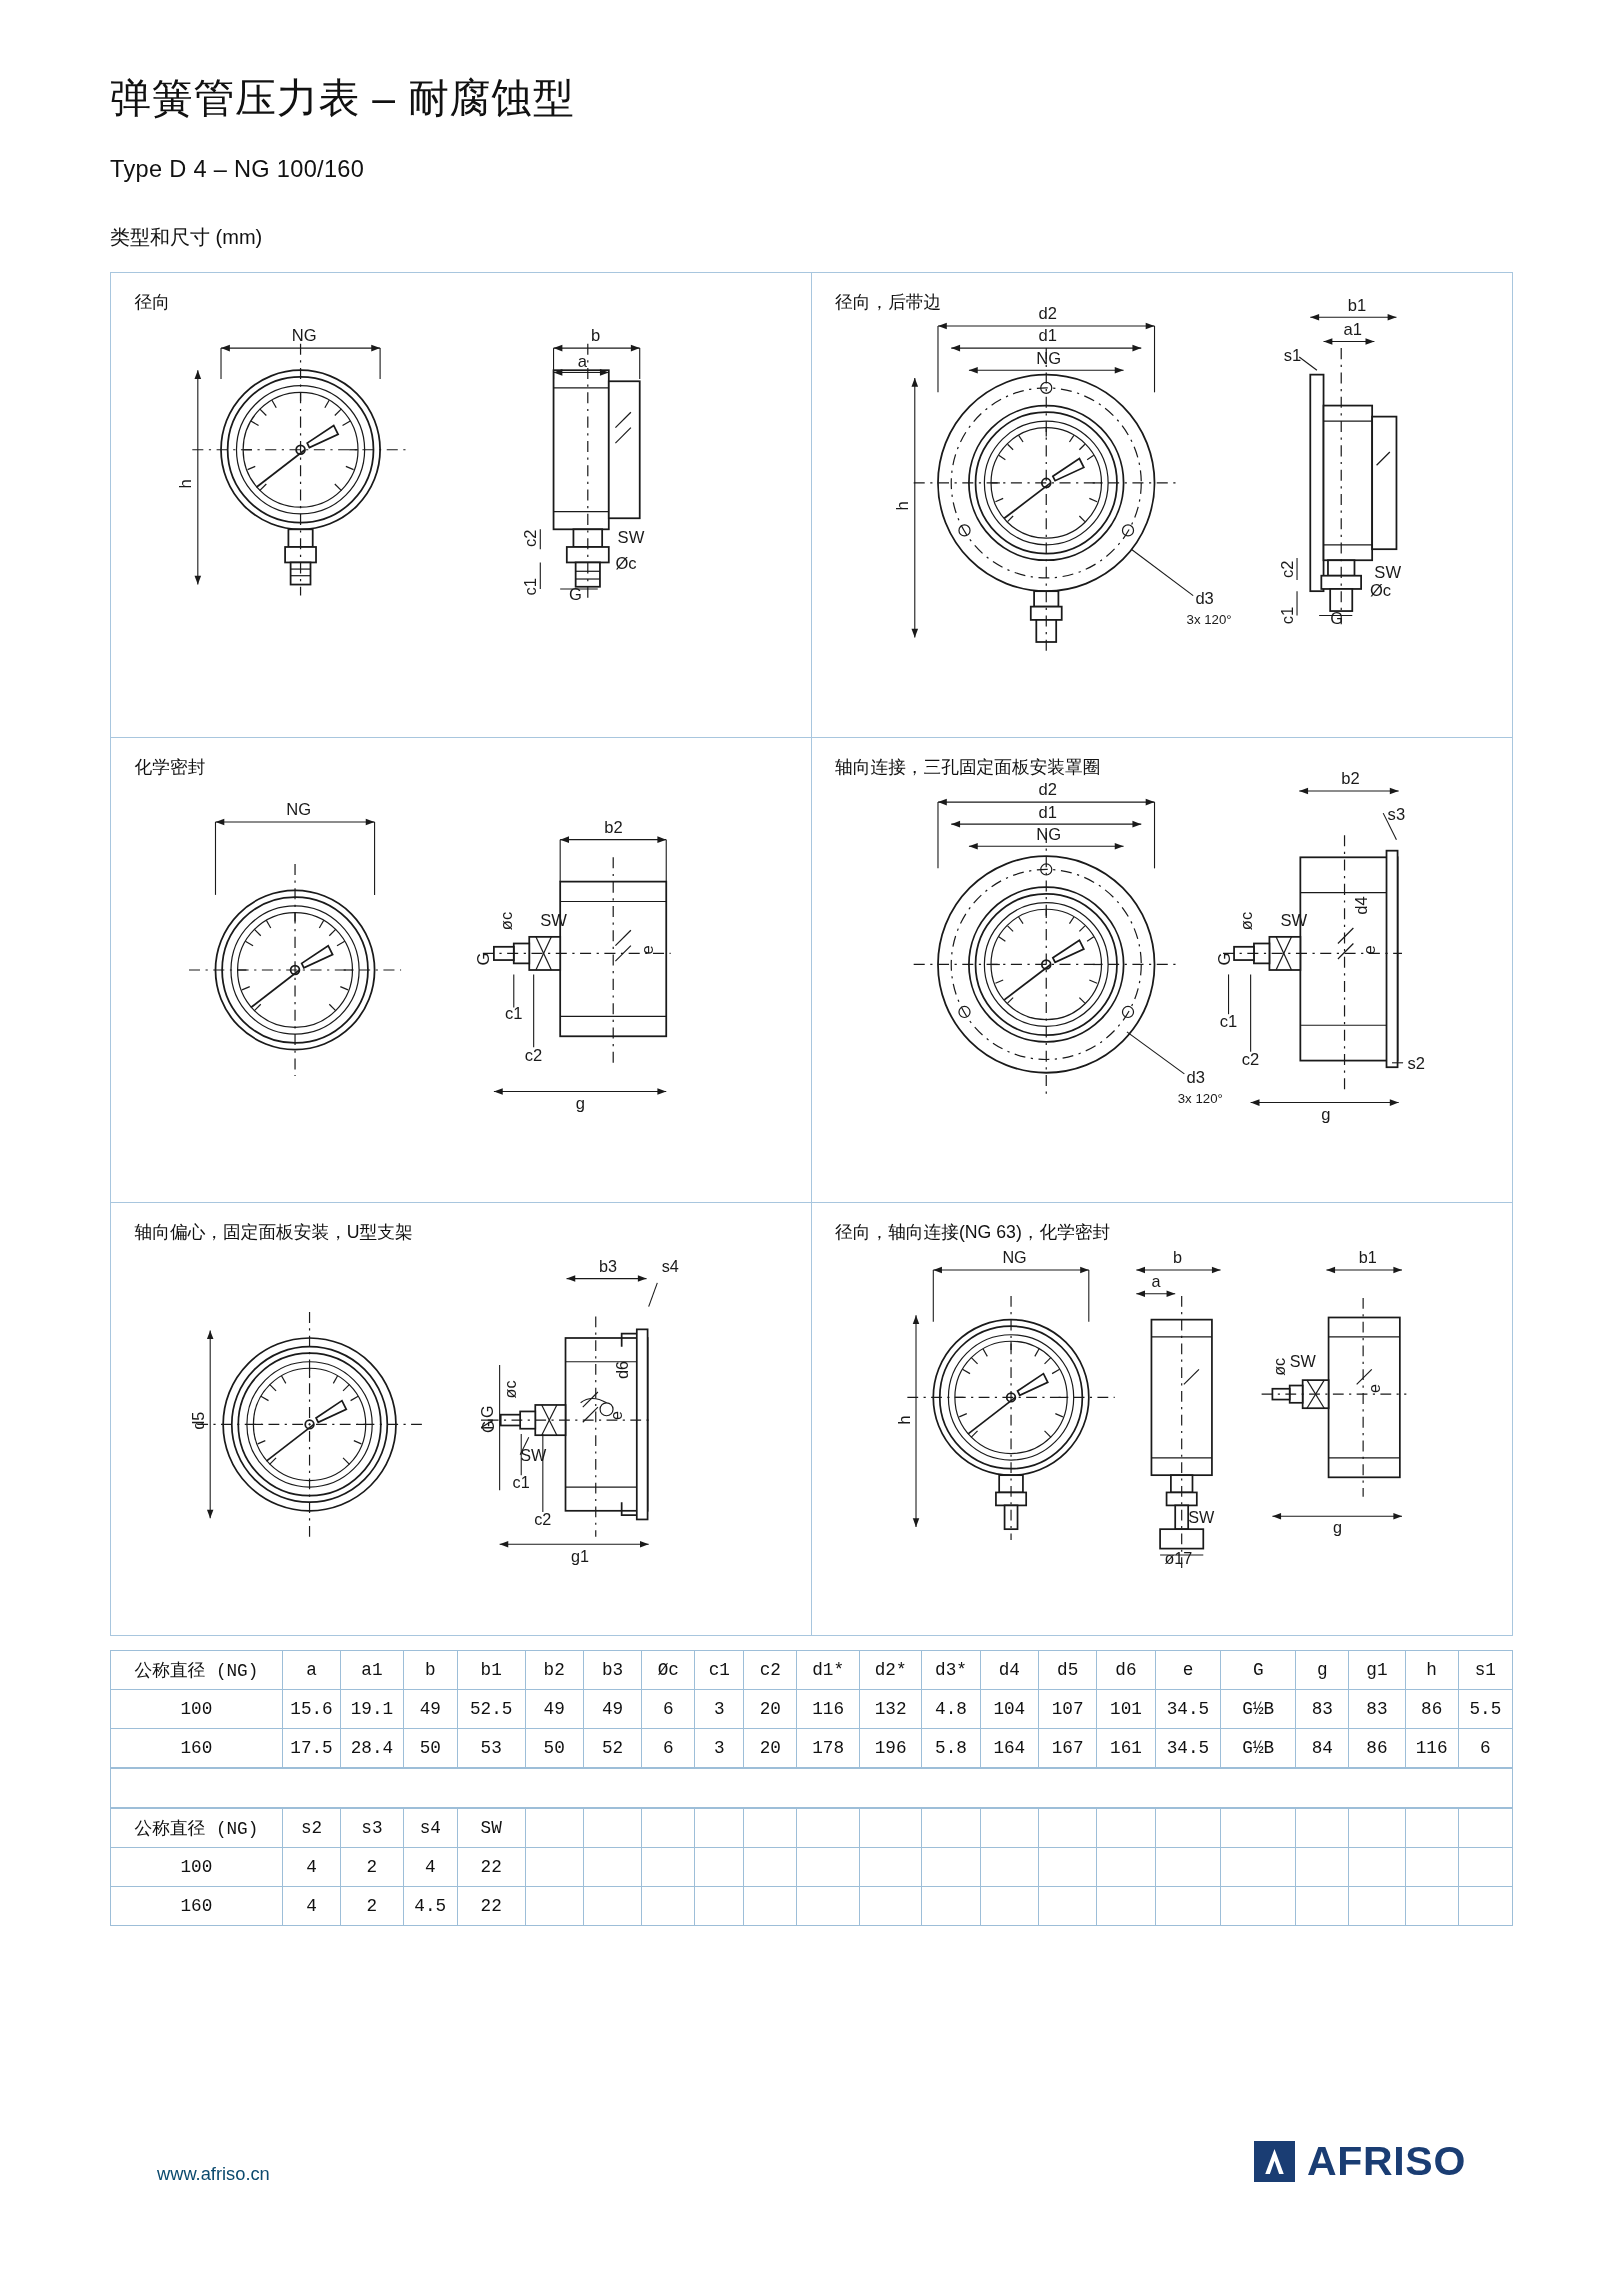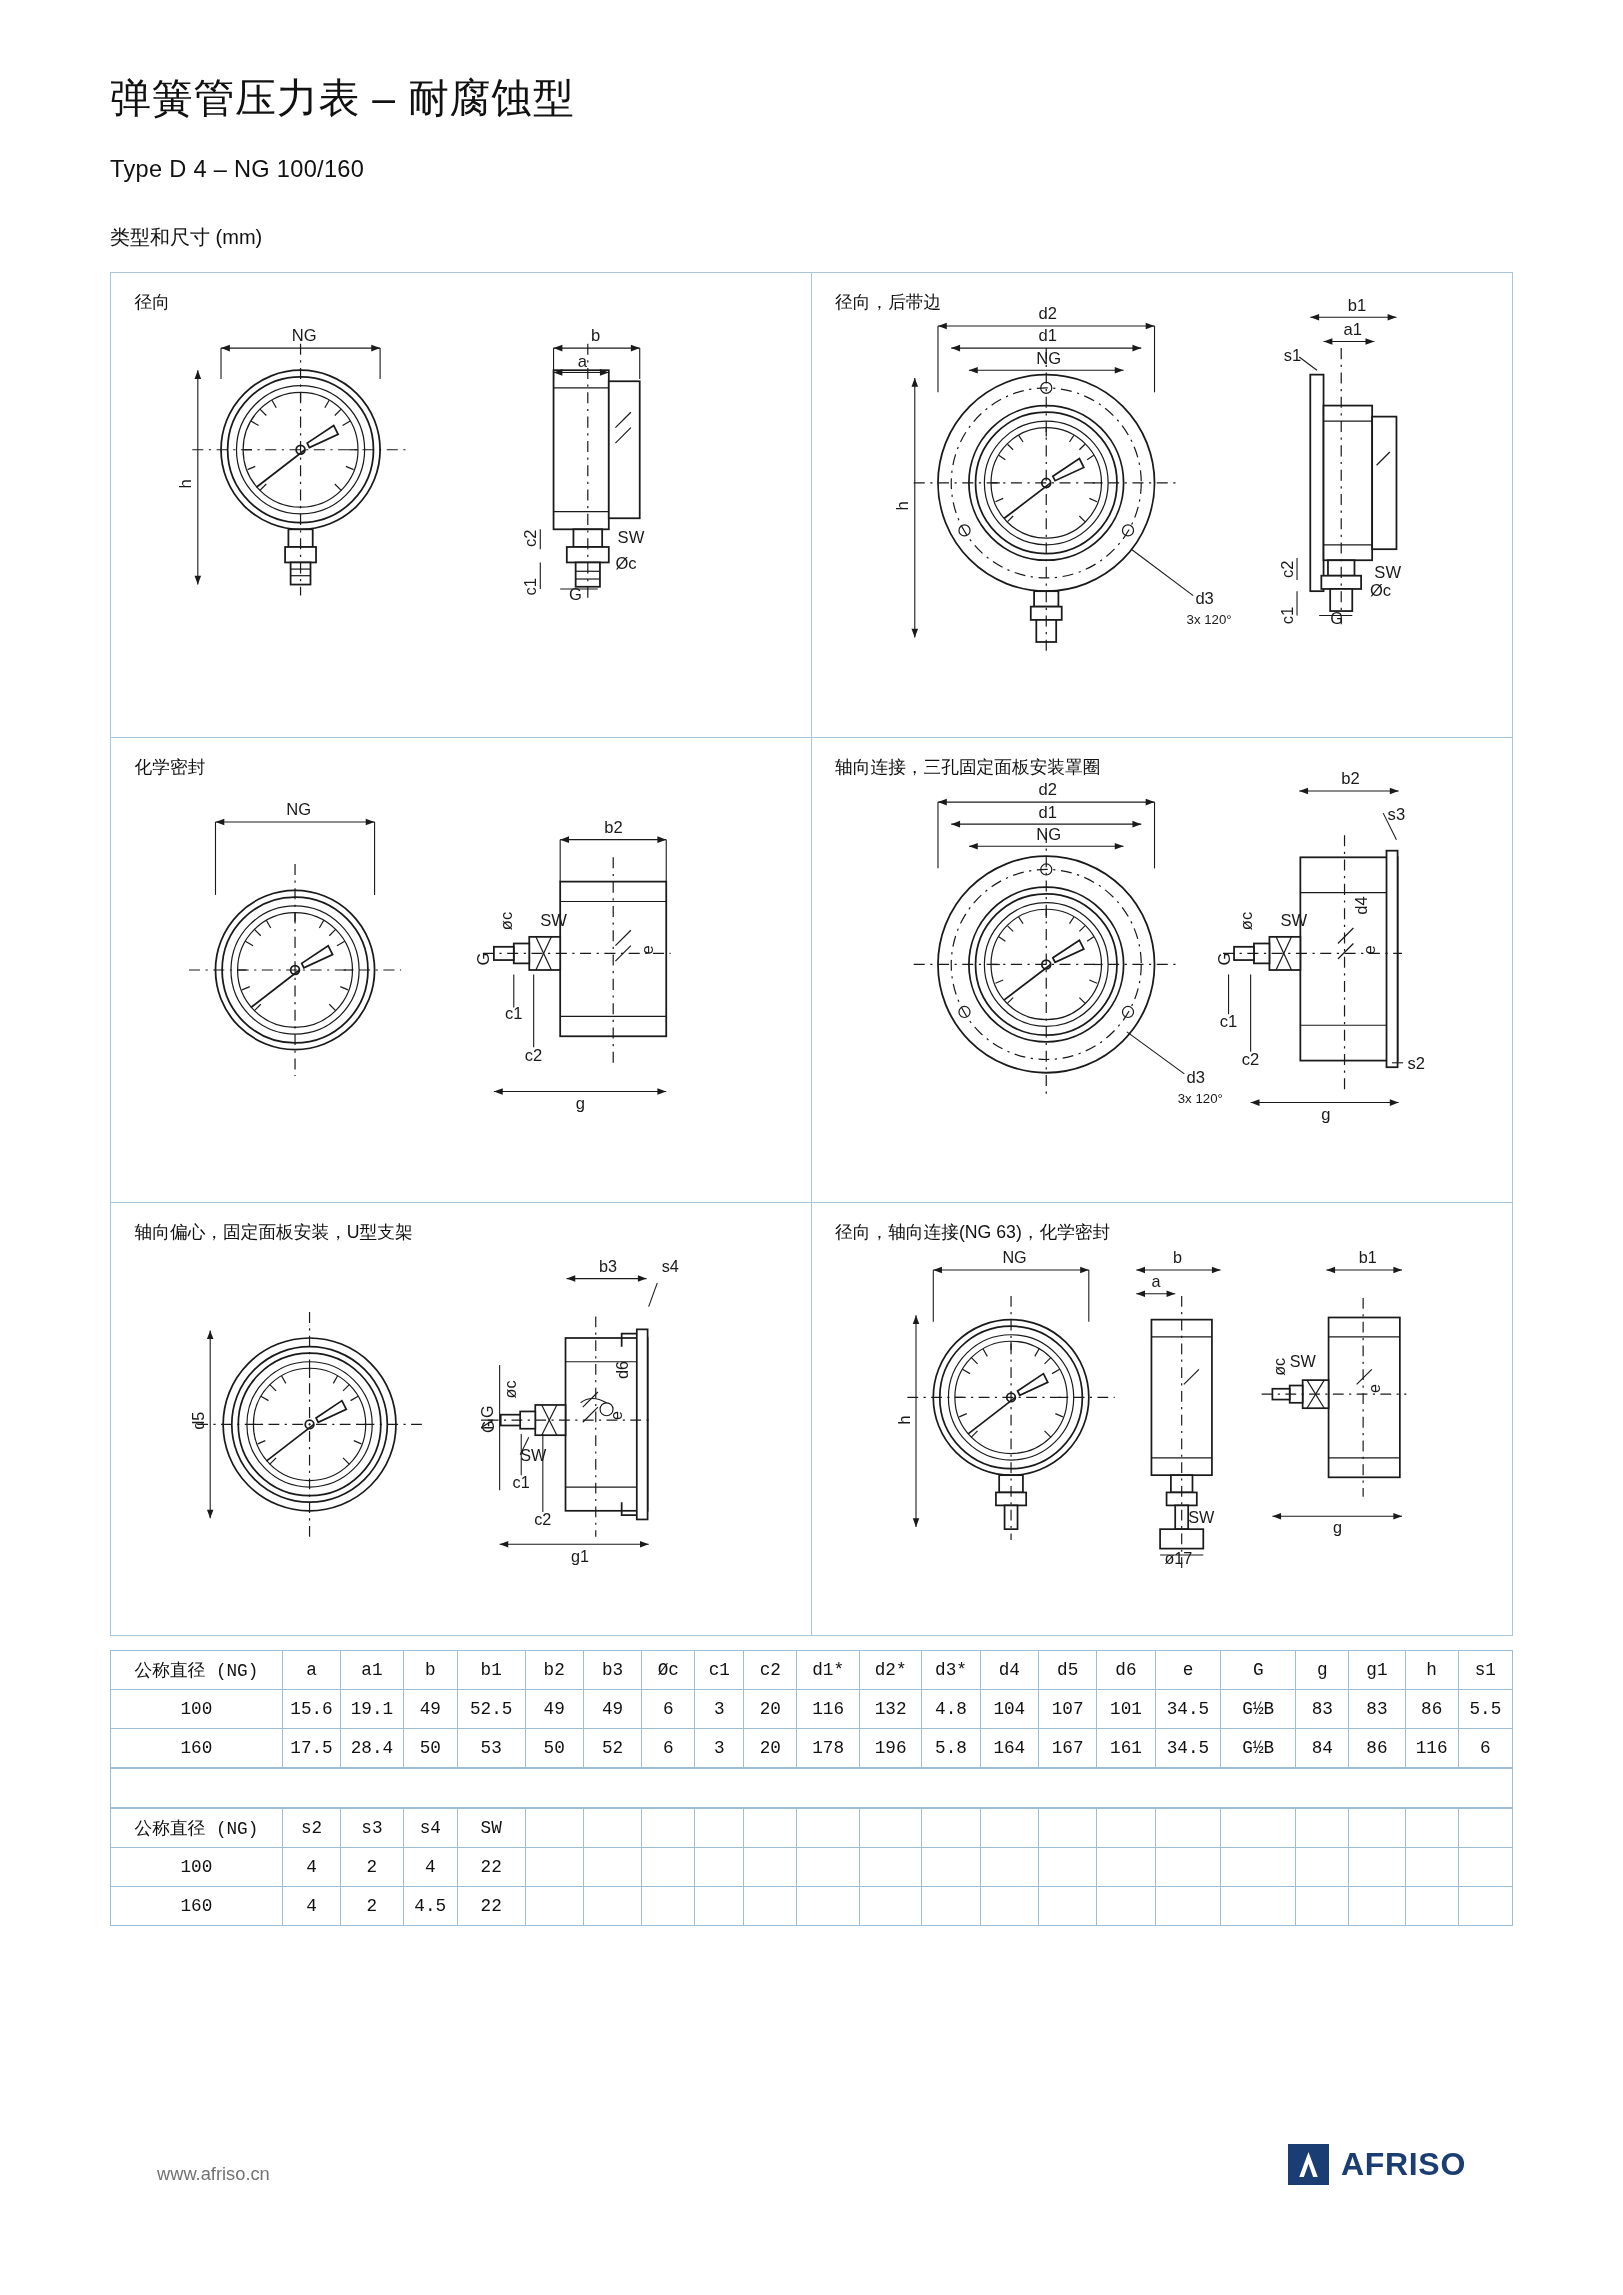--- a/index.html
+++ b/index.html
@@ -71,24 +71,24 @@
 
   table.dims2 { margin-top:0; }
 
   .note { margin-top:11.8px; font-size:15.7px; color:#111; }
 
   
   .footer {
     position:absolute; left:157px; right:157px; bottom:110px;
     display:flex; align-items:flex-end; justify-content:space-between;
   }
-  .footer .url { font-size:18.3px; color:#737373; }
+  .footer .url { font-size:18.3px; color:#0c4a6e; }
   .brand { display:flex; align-items:center; gap:11.8px; }
   .brand .mark { width:41px; height:41px; }
-  .brand .name { font-size:32px; font-weight:700; color:#1a3d73; letter-spacing:0.7px; }
+  .brand .name { font-size:41px; font-weight:700; color:#1a3d73; letter-spacing:0.7px; }
 
   
   .ln { stroke:#1a1a1a; stroke-width:1.6; fill:none; }
   .ln-t { stroke:#1a1a1a; stroke-width:1.1; fill:none; }
   .dash { stroke:#1a1a1a; stroke-width:1.1; fill:none; stroke-dasharray:10 5 2 5; }
   .dim { stroke:#1a1a1a; stroke-width:1.0; fill:none; }
   .tx { font-family:"Liberation Sans", sans-serif; font-size:15px; fill:#1a1a1a; }
   .tx-s { font-family:"Liberation Sans", sans-serif; font-size:12px; fill:#1a1a1a; }
   .fillw { fill:#ffffff; }
 </style>

